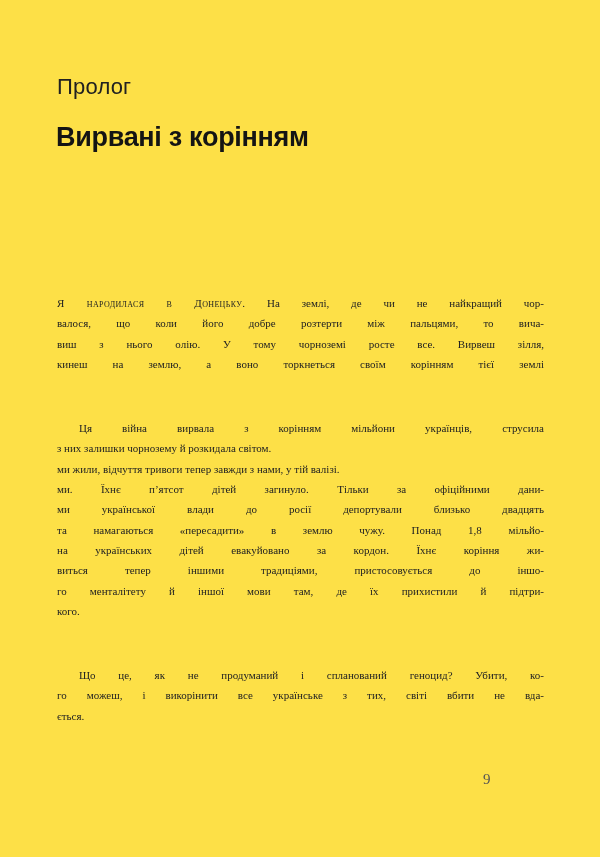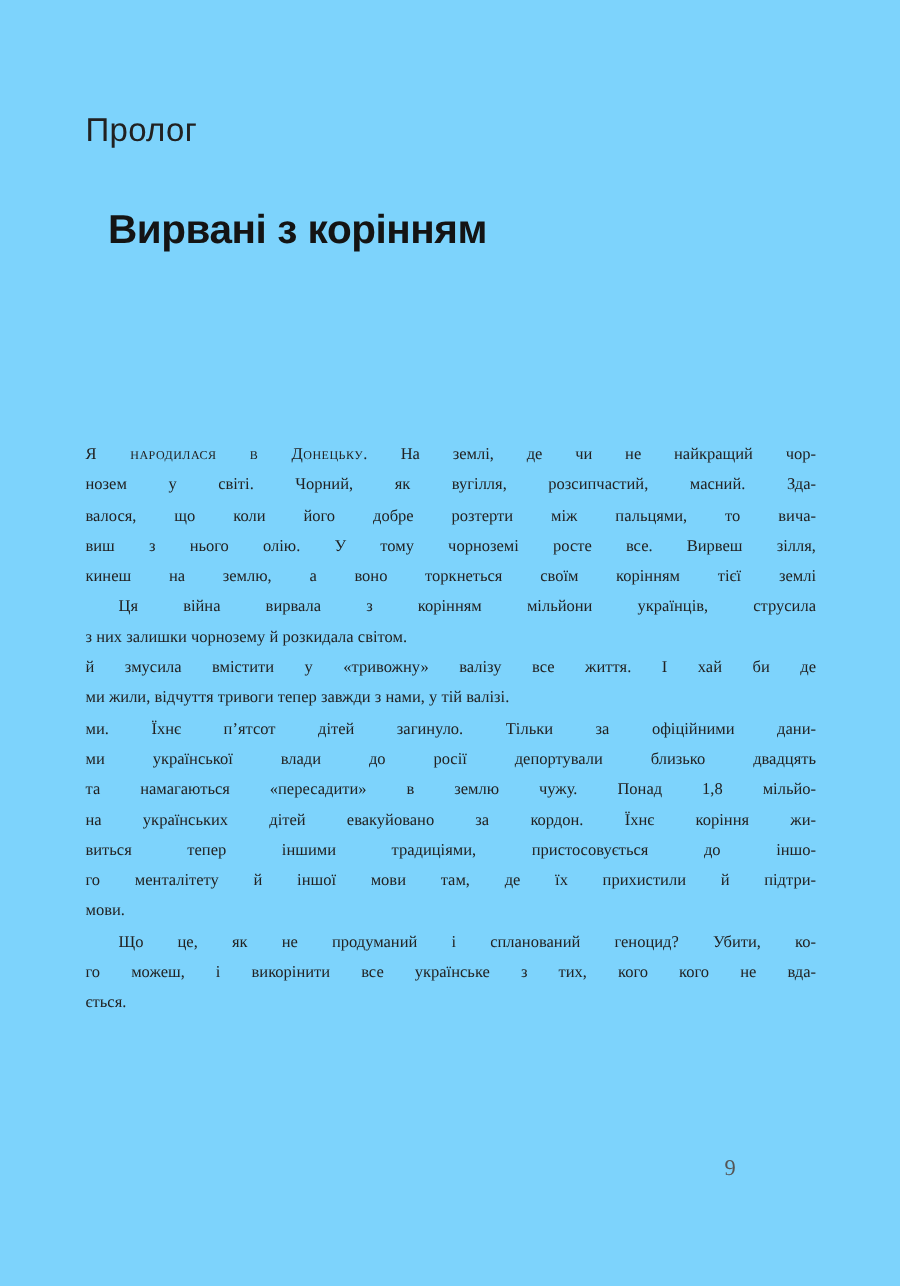--- a/index.html
+++ b/index.html
@@ -4,21 +4,21 @@
 <style>
   html, body {
     margin: 0;
     padding: 0;
     background: #ffffff;
   }
   .page {
     position: relative;
     width: 600px;
     height: 857px;
-    background: #7dd3fc;
+    background: #fde047;
     overflow: hidden;
     font-family: "Liberation Serif", serif;
   }
   .kicker {
     position: absolute;
     left: 57px;
     top: 74px;
     font-family: "Liberation Sans", sans-serif;
     font-size: 22px;
     line-height: 26px;
@@ -50,20 +50,21 @@
   .line {
     text-align: justify;
     text-align-last: justify;
     white-space: normal;
   }
   .line.para-end {
     text-align-last: left;
   }
   .line.indent {
     text-indent: 22px;
+    margin-top: 44px;
   }
   .sc {
     font-variant: small-caps;
     letter-spacing: 0.03em;
   }
   .page-number {
     position: absolute;
     left: 483px;
     top: 772px;
     font-family: "Liberation Serif", serif;
@@ -71,38 +72,36 @@
     line-height: 15px;
     color: #555555;
   }
 </style>
 </head>
 <body>
 
 <div class="page">
   <div class="kicker">Пролог</div>
 
-  <h1 class="title" style="margin:16px; font-size:27px;">Вирвані з корінням</h1>
+  <h1 class="title" style="margin:0; font-size:27px;">Вирвані з корінням</h1>
 
   <div class="textblock" id="body-text">
       <div class="line"><span class="sc">Я народилася в Донецьку.</span><span> На землі, де чи не найкращий чор-</span></div>
-      <div class="line"><span>нозем у світі. Чорний, як вугілля, розсипчастий, масний. Зда-</span></div>
       <div class="line"><span>валося, що коли його добре розтерти між пальцями, то вича-</span></div>
       <div class="line"><span>виш з нього олію. У тому чорноземі росте все. Вирвеш зілля,</span></div>
       <div class="line"><span>кинеш на землю, а воно торкнеться своїм корінням тієї землі</span></div>
       <div class="line indent"><span>Ця війна вирвала з корінням мільйони українців, струсила</span></div>
       <div class="line para-end"><span>з них залишки чорнозему й розкидала світом.</span></div>
-      <div class="line"><span>й змусила вмістити у «тривожну» валізу все життя. І хай би де</span></div>
       <div class="line para-end"><span>ми жили, відчуття тривоги тепер завжди з нами, у тій валізі.</span></div>
       <div class="line"><span>ми. Їхнє п’ятсот дітей загинуло. Тільки за офіційними дани-</span></div>
       <div class="line"><span>ми української влади до росії депортували близько двадцять</span></div>
       <div class="line"><span>та намагаються «пересадити» в землю чужу. Понад 1,8 мільйо-</span></div>
       <div class="line"><span>на українських дітей евакуйовано за кордон. Їхнє коріння жи-</span></div>
       <div class="line"><span>виться тепер іншими традиціями, пристосовується до іншо-</span></div>
       <div class="line"><span>го менталітету й іншої мови там, де їх прихистили й підтри-</span></div>
-      <div class="line para-end"><span>мови.</span></div>
+      <div class="line para-end"><span>кого.</span></div>
       <div class="line indent"><span>Що це, як не продуманий і спланований геноцид? Убити, ко-</span></div>
-      <div class="line"><span>го можеш, і викорінити все українське з тих, кого кого не вда-</span></div>
+      <div class="line"><span>го можеш, і викорінити все українське з тих, світі вбити не вда-</span></div>
       <div class="line para-end"><span>ється.</span></div>
     </div>
 
   <div class="page-number">9</div>
 </div>
 
 </body></html>

